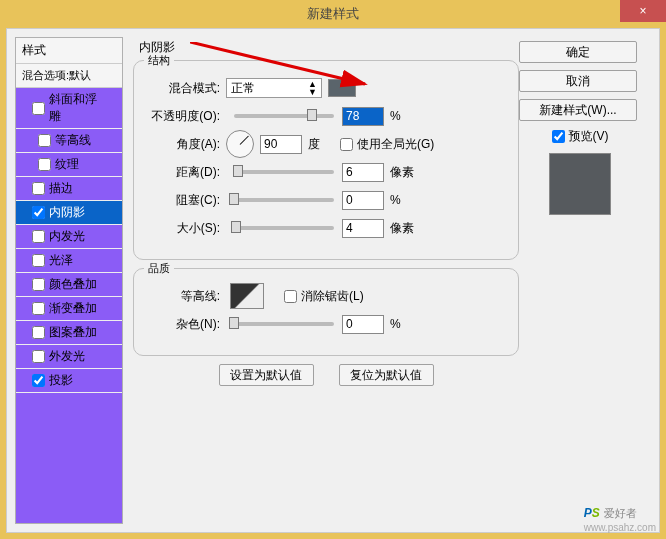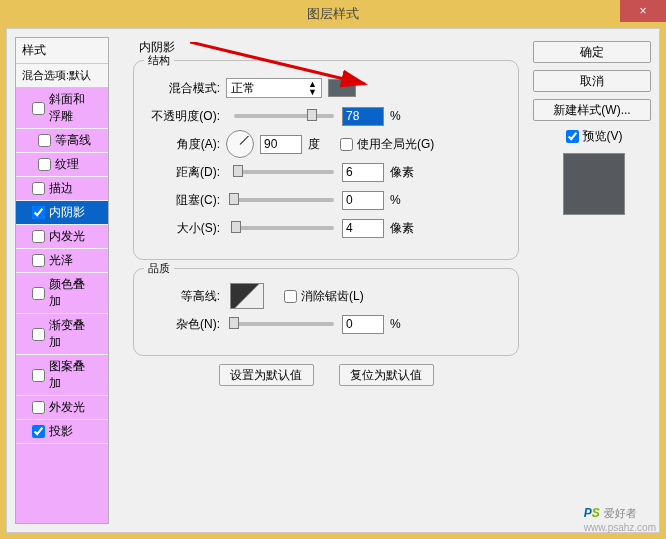--- a/index.html
+++ b/index.html
@@ -1,21 +1,21 @@
 <!DOCTYPE html>
 <html><head>
 <meta charset="utf-8">
 <style>
 *{box-sizing:border-box;margin:0;padding:0;font-family:"Microsoft YaHei","SimSun",sans-serif;font-size:12px}
 body{background:#e8c35a;width:666px;height:539px;position:relative;overflow:hidden}
 .titlebar{background:#e8c35a;height:28px;display:flex;align-items:center;justify-content:center;position:relative}
 .titlebar-title{color:#444;font-size:13px}
 .close-btn{position:absolute;right:0;top:0;width:46px;height:22px;background:#c75050;color:#fff;display:flex;align-items:center;justify-content:center;font-size:13px}
 .dialog-body{position:absolute;top:28px;left:6px;right:6px;bottom:6px;background:#f0f0f0;border:1px solid #ccc}
-.styles-panel{position:absolute;left:8px;top:8px;width:94px;bottom:8px;border:1px solid #b0b0b0;background:#f0abfc}
+.styles-panel{position:absolute;left:8px;top:8px;width:108px;bottom:8px;border:1px solid #b0b0b0;background:#8b5cf6}
 .styles-header{padding:4px 6px;border-bottom:1px solid #ccc;background:#f5f5f5}
 .styles-sub{padding:4px 6px;border-bottom:1px solid #ccc;background:#f5f5f5;font-size:11px}
 .style-item{display:flex;align-items:center;padding:3px 16px;border-bottom:1px solid #eee}
 .style-item.indent{padding-left:22px}
 .style-item.selected{background:#0a64c8;color:#fff}
 .style-item input[type=checkbox]{margin-right:4px}
 .main-panel{position:absolute;left:126px;top:8px;right:140px;bottom:8px}
 .section-title{font-size:12px;margin:2px 0 4px 6px}
 .group{border:1px solid #c0c0c0;border-radius:10px;padding:10px 12px 14px;margin-bottom:8px;position:relative}
 .group-label{position:absolute;top:-8px;left:10px;background:#f0f0f0;padding:0 4px;font-size:11px}
@@ -29,37 +29,37 @@
 .numbox{width:42px;height:19px;border:1px solid #888;background:#fff;text-align:left;padding:1px 3px}
 .numbox.sel{background:#0a64c8;color:#fff}
 .unit{margin-left:6px}
 .angle-dial{width:28px;height:28px;border:1px solid #888;border-radius:50%;background:#f8f8f8;position:relative;margin-right:6px}
 .angle-dial::after{content:"";position:absolute;width:12px;height:1px;background:#000;top:50%;left:50%;transform-origin:left center;transform:rotate(-45deg)}
 .chk{display:flex;align-items:center;margin-left:20px}
 .chk input{margin-right:4px}
 .contour-swatch{width:34px;height:26px;border:1px solid #888;background:linear-gradient(135deg,#333 0%,#333 48%,#eee 52%,#eee 100%);margin-left:4px}
 .btn-row{display:flex;gap:25px;justify-content:center;margin-top:6px}
 .btn{background:#f4f4f4;border:1px solid #a0a0a0;padding:2px 10px;min-width:95px;text-align:center;height:22px;line-height:17px;border-radius:2px}
-.right-panel{position:absolute;right:4px;top:12px;width:122px}
+.right-panel{position:absolute;right:18px;top:12px;width:122px}
 .right-panel .btn{width:118px;margin-bottom:7px}
 .preview-chk{display:flex;align-items:center;justify-content:center;margin:4px 0 8px}
 .preview-chk input{margin-right:4px}
 .preview-box{width:62px;height:62px;background:#565a5e;border:1px solid #888;margin:0 auto}
 .arrow{position:absolute;top:42px;left:190px;z-index:100;pointer-events:none}
 .watermark{position:absolute;right:10px;bottom:6px;font-size:18px;font-weight:bold;font-style:italic}
 .watermark .p{color:#0066b3}
 .watermark .s{color:#7ab800}
 .watermark .t{font-size:11px;color:#888;font-style:normal;font-weight:normal;margin-left:4px}
 .watermark .u{font-size:10px;color:#aaa;font-style:normal;font-weight:normal;display:block;text-align:right}
 </style>
 </head>
 <body>
 
 <div class="titlebar">
-  <span class="titlebar-title">图层样式</span>
+  <span class="titlebar-title">新建样式</span>
   <div class="close-btn">
       <span>×</span>
     </div>
 </div>
 
 <div class="dialog-body">
 
   <div class="styles-panel">
     <div class="styles-header">样式</div>
     <div class="styles-sub">混合选项:默认</div>

